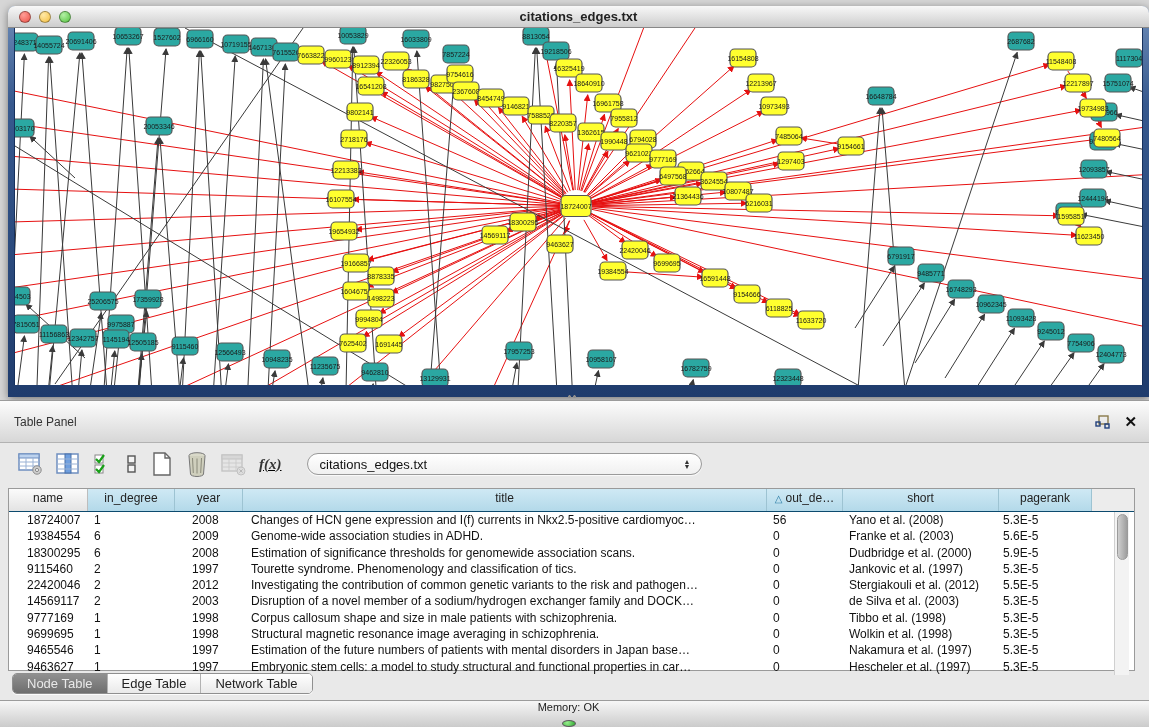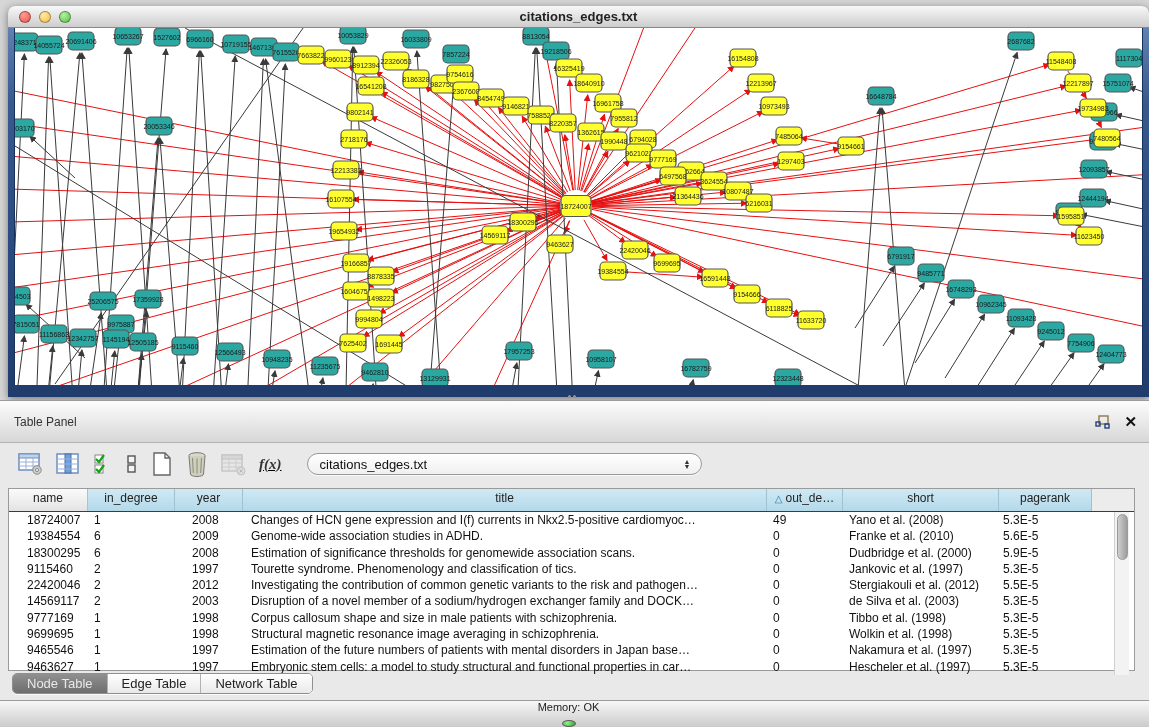--- a/index.html
+++ b/index.html
@@ -857,32 +857,32 @@
         <div class="hc">short</div>
         <div class="hc">pagerank</div>
         <div class="hc endcap"></div>
       </div>
     <div class="tbody" id="tbody">
       <div class="trow">
           <div class="c-name">18724007</div>
           <div class="c-ind">1</div>
           <div class="c-year">2008</div>
           <div class="c-title">Changes of HCN gene expression and I(f) currents in Nkx2.5-positive cardiomyoc…</div>
-          <div class="c-out">49</div>
+          <div class="c-out">56</div>
           <div class="c-short">Yano et al. (2008)</div>
           <div class="c-pr">5.3E-5</div>
           <div></div>
         </div>
         <div class="trow">
           <div class="c-name">19384554</div>
           <div class="c-ind">6</div>
           <div class="c-year">2009</div>
           <div class="c-title">Genome-wide association studies in ADHD.</div>
           <div class="c-out">0</div>
-          <div class="c-short">Franke et al. (2010)</div>
+          <div class="c-short">Franke et al. (2003)</div>
           <div class="c-pr">5.6E-5</div>
           <div></div>
         </div>
         <div class="trow">
           <div class="c-name">18300295</div>
           <div class="c-ind">6</div>
           <div class="c-year">2008</div>
           <div class="c-title">Estimation of significance thresholds for genomewide association scans.</div>
           <div class="c-out">0</div>
           <div class="c-short">Dudbridge et al. (2000)</div>

